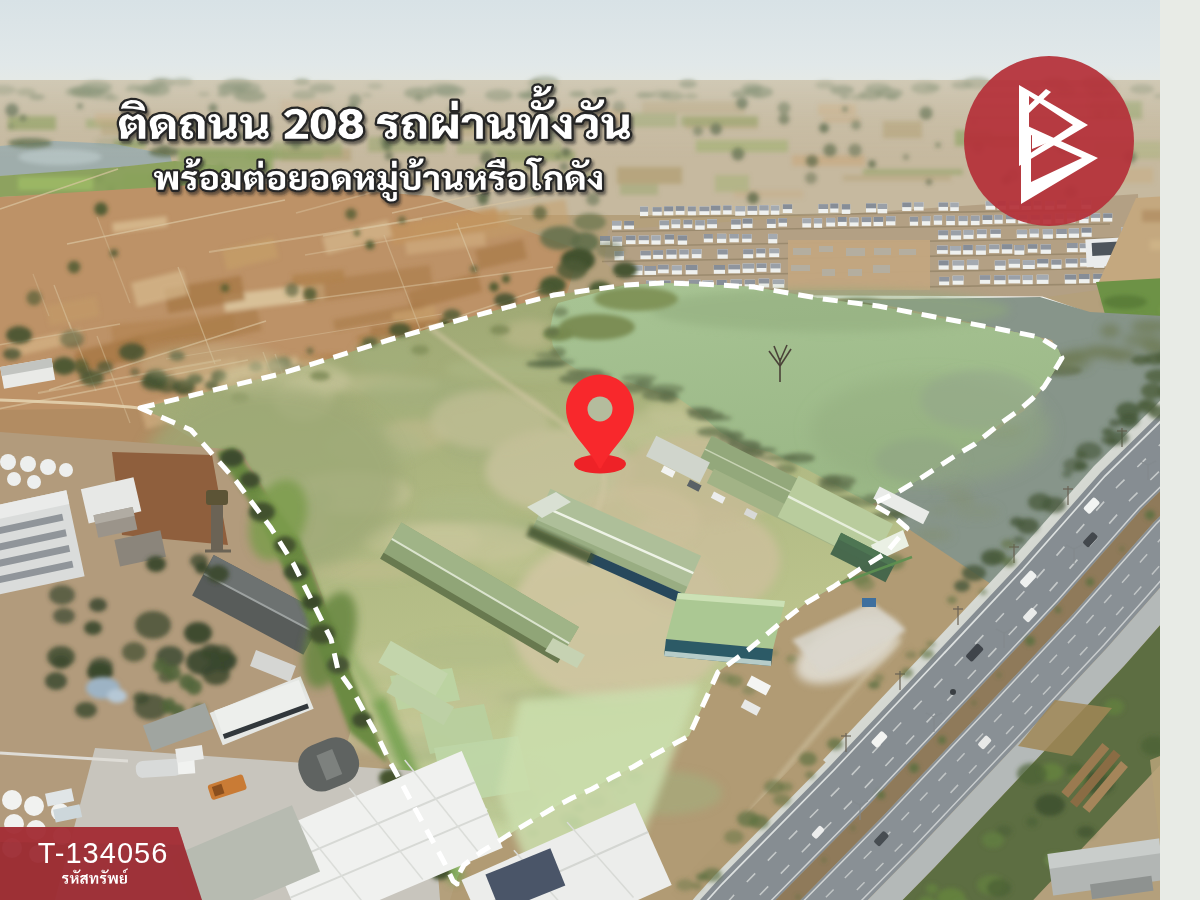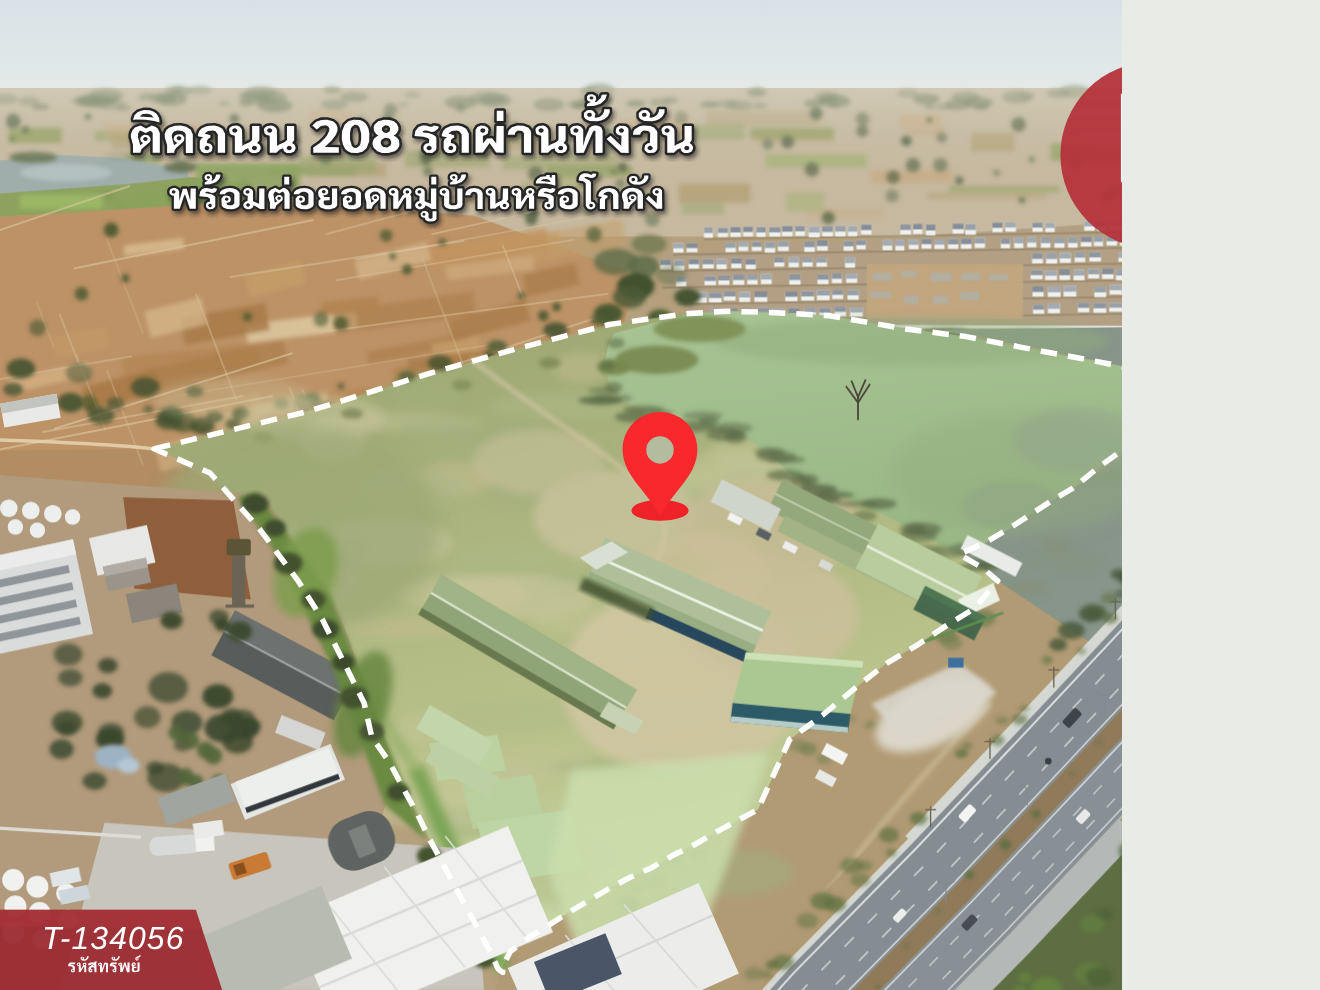--- a/index.html
+++ b/index.html
@@ -1,14 +1,14 @@
 <!DOCTYPE html>
 <html><head><meta charset="utf-8"><title>T-134056</title>
 <style>html,body{margin:0;padding:0;background:#e8ebe6;font-family:"Liberation Sans",sans-serif;}
-#stage{position:relative;width:1020px;height:900px;overflow:hidden;font-style:italic;}</style></head>
+#stage{position:relative;width:1160px;height:900px;overflow:hidden;}</style></head>
 <body>
 <div id="stage"><svg width="1200" height="900" viewBox="0 0 1200 900">
 <defs>
 <linearGradient id="sky" x1="0" y1="0" x2="0" y2="1">
  <stop offset="0" stop-color="#d8e2e6"></stop>
           <stop offset="0.7" stop-color="#e1e8e9"></stop>
           <stop offset="1" stop-color="#e7eae4"></stop>
 </linearGradient>
 <linearGradient id="haze" x1="0" y1="0" x2="0" y2="1">
  <stop offset="0" stop-color="#e4e7df" stop-opacity="0.35"></stop>

